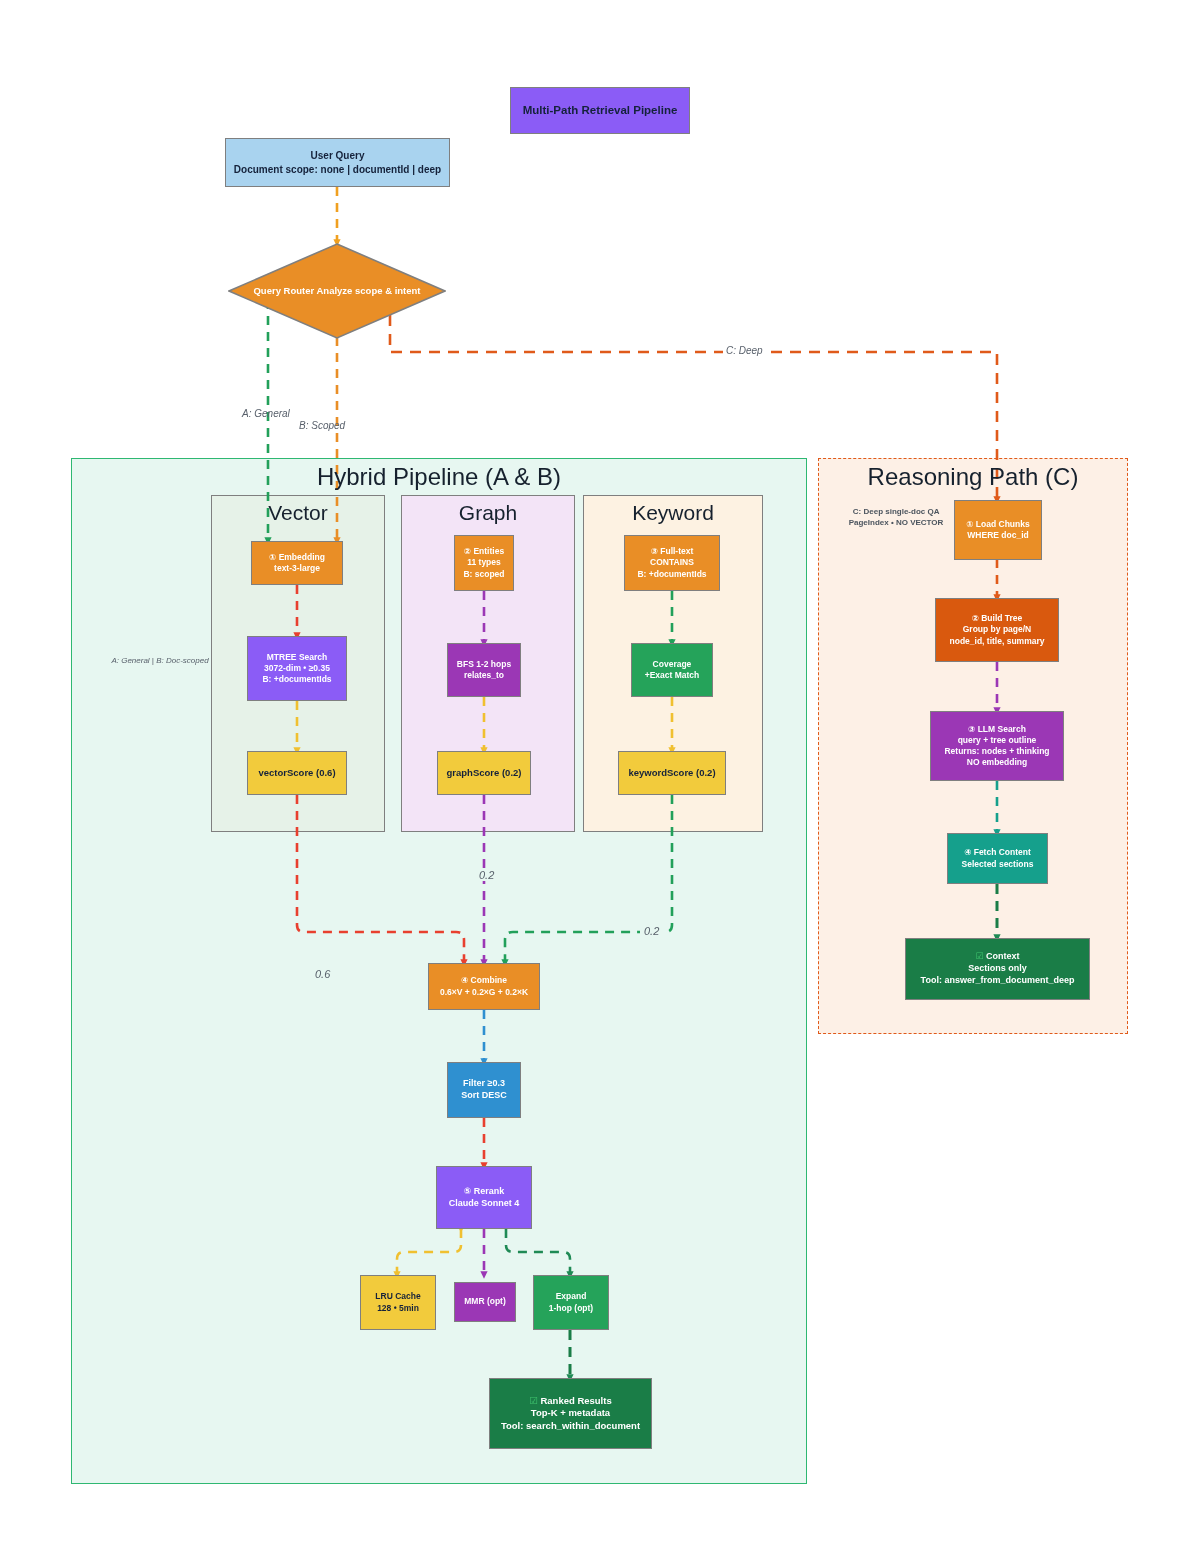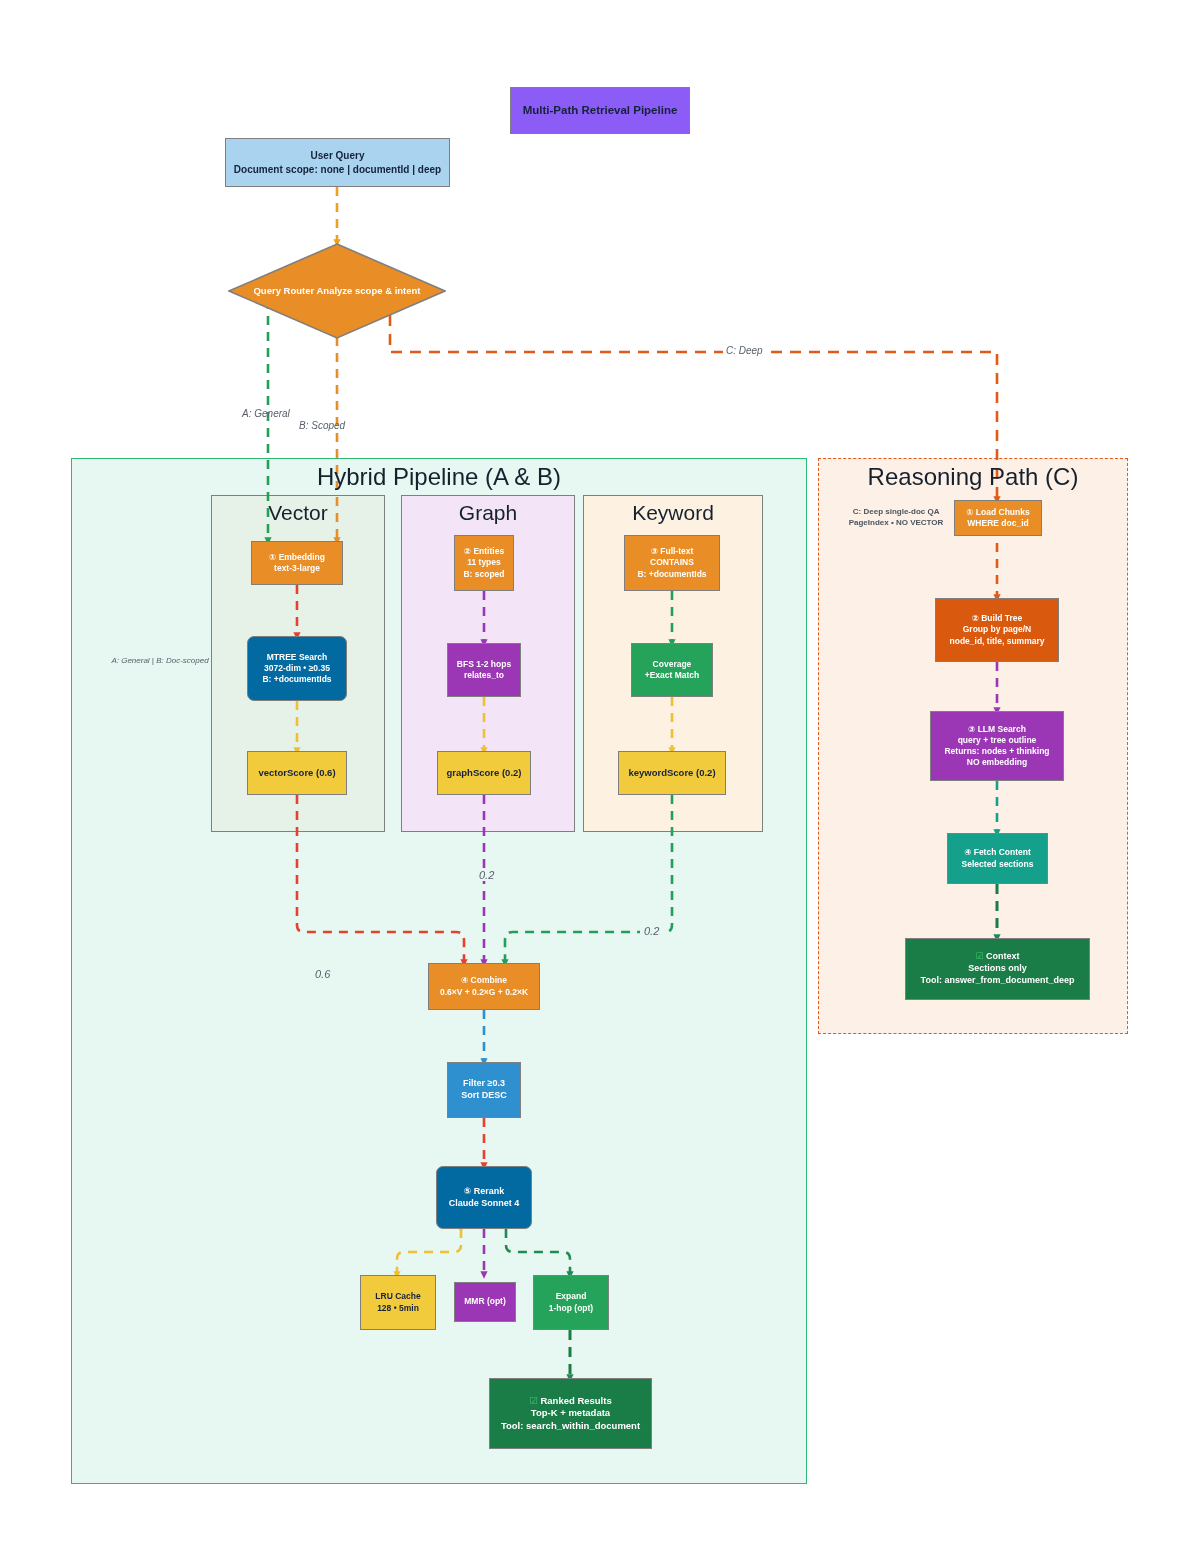--- a/index.html
+++ b/index.html
@@ -9,21 +9,21 @@
   #canvas{position:absolute;left:0;top:0;width:1200px;height:1556px;}
   svg.layer{position:absolute;left:0;top:0;width:1200px;height:1556px;overflow:visible;pointer-events:none;}
   .node{position:absolute;box-sizing:border-box;border:1.6px solid #7f7f7f;
         display:flex;align-items:center;justify-content:center;text-align:center;
         font-weight:bold;line-height:1.32;}
   .node .ln{display:block;}
   .title-box{background:#8b5cf6;border:1.6px solid #7f7f7f;color:#15223b;margin-top:13px;}
   .blue{background:#a9d3ef;border-color:#7f7f7f;color:#15223b;}
   .orange-d{background:#e98e26;border-color:#7f7f7f;color:#ffffff;}
   .orange-dk{background:#d9590e;border-color:#7f7f7f;color:#ffffff;}
-  .red{background:#0369a1;border-color:#7f7f7f;color:#ffffff;border-radius:7px;}
+  .red{background:#8b5cf6;border-color:#7f7f7f;color:#ffffff;}
   .purple{background:#9b37b5;border-color:#7f7f7f;color:#ffffff;}
   .green{background:#25a35a;border-color:#7f7f7f;color:#ffffff;}
   .teal{background:#15a08c;border-color:#7f7f7f;color:#ffffff;}
   .dkgreen{background:#1a7d47;border-color:#7f7f7f;color:#ffffff;}
   .yellow{background:#f2cb3c;border-color:#7f7f7f;color:#15223b;}
   .bluemid{background:#2f90d0;border-color:#7f7f7f;color:#ffffff;}
   .diamond-wrap{position:absolute;}
   .diamond-lbl{position:absolute;inset:0;display:flex;align-items:center;
      justify-content:center;text-align:center;color:#fff;font-weight:bold;line-height:1.35;}
   .sub{position:absolute;box-sizing:border-box;}
@@ -250,21 +250,21 @@
     <div>
       <span class="ln">
         <span class="chk">☑</span>
         <span>Ranked Results</span>
       </span>
       <span class="ln">Top-K + metadata</span>
       <span class="ln">Tool: search_within_document</span>
     </div>
   </div>
 
-  <div class="node orange-d" style="left:954px;top:500px;width:88px;height:36px;font-size:8.5px;align-items:center;">
+  <div class="node orange-d" style="left:954px;top:500px;width:88px;height:60px;font-size:8.5px;align-items:center;">
     <div>
       <span class="ln">① Load Chunks</span>
       <span class="ln">WHERE doc_id</span>
     </div>
   </div>
   <div class="node orange-dk" style="left:935px;top:598px;width:124px;height:64px;font-size:8.5px;">
     <div>
       <span class="ln">② Build Tree</span>
       <span class="ln">Group by page/N</span>
       <span class="ln">node_id, title, summary</span>

